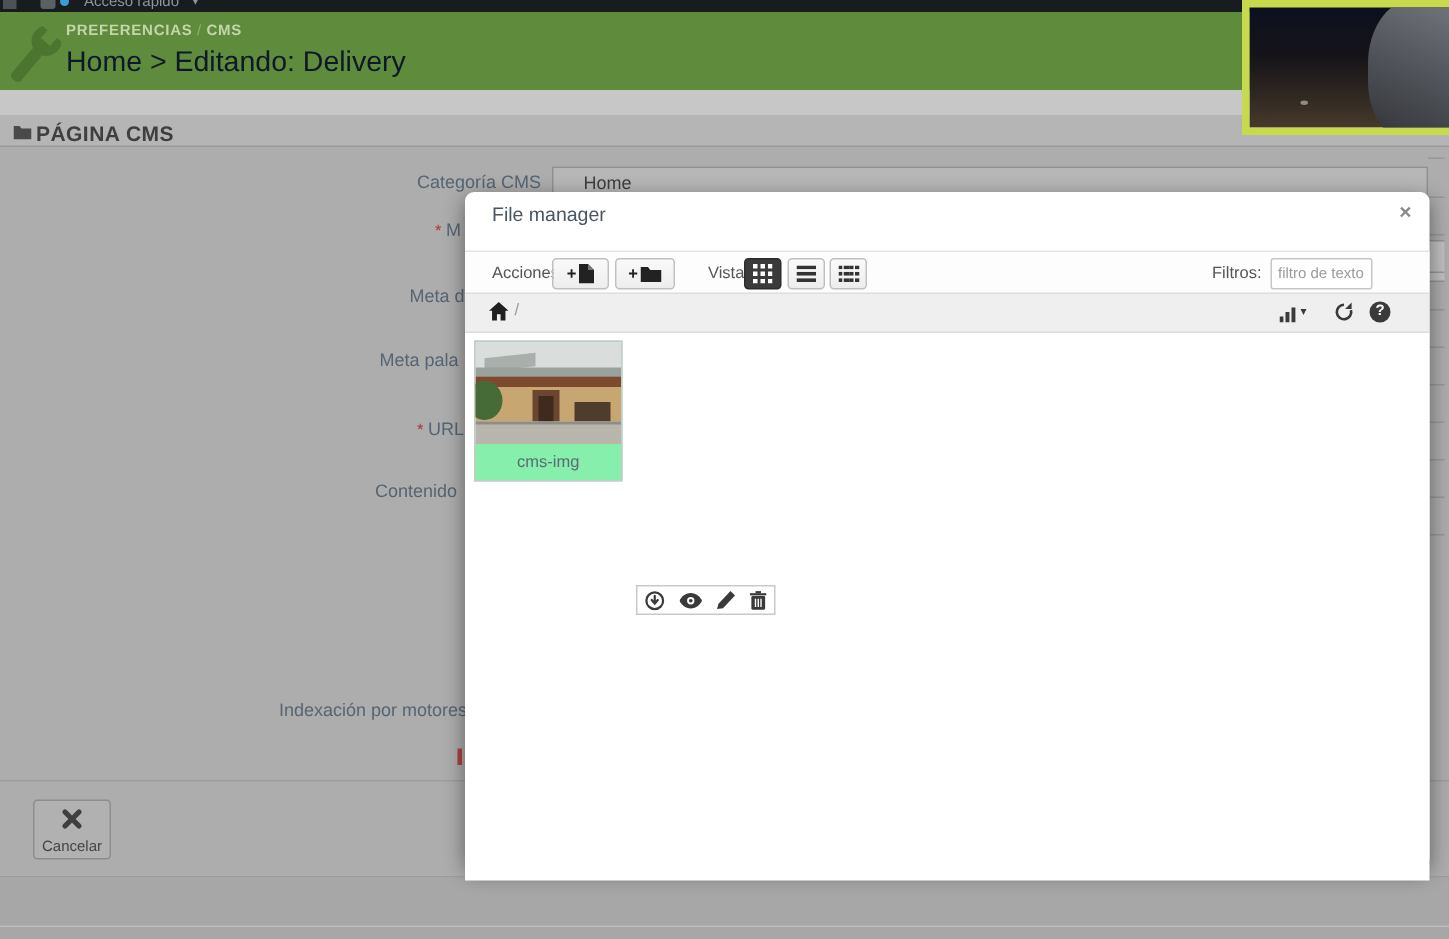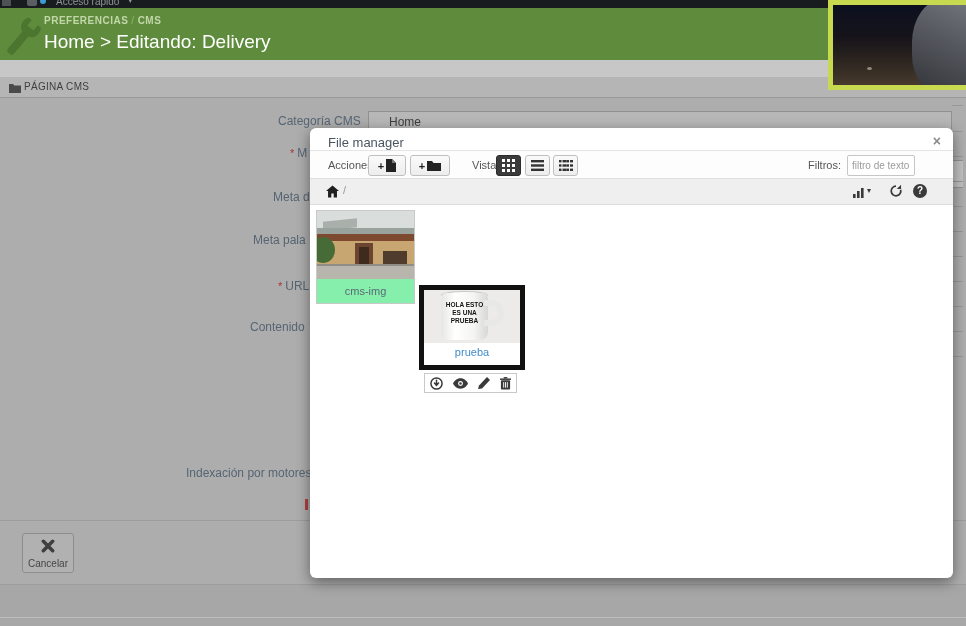--- a/index.html
+++ b/index.html
@@ -12,27 +12,27 @@
   .topbar .frag1 { position:absolute; left:2px; top:-3px; width:9px; height:9px; background:#4d5257; }
   .topbar .frag2 { position:absolute; left:27px; top:-4px; width:10px; height:10px; background:#5a5f64; border-radius:2px; }
   .topbar .blue-dot { position:absolute; left:40px; top:-2px; width:6px; height:6px; background:#3d9bd4; border-radius:50%; }
   .topbar .qa-caret { position:absolute; left:128px; top:-5px; font-size:9px; color:#8f9499; }
 
   
   .page-header { position:absolute; left:0; top:8px; width:966px; height:52px; background:#5f8c3c; z-index:4; }
   .wrench-wrap { position:absolute; left:0; top:0; width:44px; height:52px; overflow:hidden; }
   .ph-breadcrumb { position:absolute; left:44px; top:7px; font-size:10px; font-weight:bold; color:#c3d6aa; letter-spacing:.5px; }
   .ph-breadcrumb .sep { color:#8fb36a; font-weight:normal; padding:0 3px; }
-  .ph-title { position:absolute; left:44px; top:23px; font-size:19px; font-weight:normal; color:#ffffff; }
+  .ph-title { position:absolute; left:44px; top:23px; font-size:19px; font-weight:normal; color:#0f172a; }
 
   
   .sub-strip { position:absolute; left:0; top:60px; width:966px; height:17px; background:#c7c7c7; }
   .panel { position:absolute; left:0; top:77px; width:966px; height:508px; background:#adadad; }
   .panel-header { position:absolute; left:0; top:0; width:966px; height:21px; background:#b5b5b5; border-bottom:1px solid #9a9a9a; }
-  .panel-header .ph-label { position:absolute; left:24px; top:4px; font-size:10px; font-weight:normal; color:#3f3f3f; letter-spacing:.3px; }
+  .panel-header .ph-label { position:absolute; left:24px; top:4px; font-size:14px; font-weight:bold; color:#3f3f3f; letter-spacing:.3px; }
   .panel-footer-line { position:absolute; left:0; top:443px; width:966px; height:1px; background:#9d9d9d; }
   .panel-bottom-line { position:absolute; left:0; top:507px; width:966px; height:1px; background:#9d9d9d; }
   .below-panel { position:absolute; left:0; top:585px; width:966px; height:41px; background:#a7a7a7; }
   .footer-line { position:absolute; left:0; top:617px; width:966px; height:1px; background:#bdbdbd; }
 
   
   .flabel { position:absolute; font-size:12px; color:#566573; white-space:nowrap;text-align:center; }
   .req { color:#aa3333; padding-right:3px; font-size:11px; }
   .lbl-categoria { left:278px; top:114px; }
   .lbl-meta-title { left:290px; top:146px; }
@@ -55,21 +55,21 @@
   .cancel-btn svg { margin-top:5px; }
   .cancel-btn .cancel-label { display:block; font-size:10px; color:#454545; margin-top:1px; }
 
   
   .video-overlay { position:absolute; left:828px; top:0; width:140px; height:90px; border:5px solid #c6d94f; border-right:none; background:linear-gradient(180deg,#0b101f 0%,#16141a 40%,#2e2620 72%,#473a2d 100%); z-index:30; overflow:hidden; }
   .video-overlay .arm { position:absolute; right:-14px; top:-6px; width:70px; height:96px; background:linear-gradient(205deg,#777b82 0%,#55585e 45%,#303237 100%); border-radius:45% 0 0 42%; }
   .video-overlay .glint { position:absolute; left:34px; top:62px; width:5px; height:3px; background:#8d8d7d; border-radius:50%; }
 
   
   .modal { position:absolute; left:310px; top:128px; width:643px; height:450px; background:#fff; border-radius:6px; box-shadow:0 4px 14px rgba(0,0,0,.45); z-index:10; }
-  .modal-header { position:relative; height:23px; border-bottom:1px solid #e4e4e4; }
+  .modal-header { position:relative; height:40px; border-bottom:1px solid #e4e4e4; }
   .modal-title { position:absolute; left:18px; top:7px; font-size:13px; color:#4a5560; }
   .modal-close { position:absolute; right:12px; top:5px; font-size:14px; font-weight:bold; color:#8a8a8a; cursor:pointer; line-height:16px; }
 
   .modal-toolbar { position:relative; height:28px; border-bottom:1px solid #dedede; background:#fdfdfd; }
   .tb-label { position:absolute; top:8px; font-size:11px; color:#555; }
   .lbl-acciones { left:18px; }
   .lbl-vista { left:162px; }
   .lbl-filtros { right:112px; }
   .tb-btn { position:absolute; top:4px; height:21px; background:linear-gradient(#fafafa,#ededed); border:1px solid #bfbfbf; border-radius:3px; display:flex; align-items:center; justify-content:center; gap:1px; cursor:pointer; }
   .btn-newfile { left:58px; width:38px; }
@@ -317,33 +317,20 @@
             <div class="bld-entry"></div>
             <div class="bld-entry-in"></div>
           <div class="bld-win"></div>
             <div class="bld-ground"></div>
             <div class="bld-curb"></div>
             <div class="bld-tree"></div>
         </div>
         <span class="t-name name1">cms-img</span>
       </div>
 
-      <div class="thumb2">
-        <div class="t-img">
-          <div class="mug-rim"></div>
-          <div class="mug-body"></div>
-          <div class="mug-handle"></div>
-          <div class="mug-text">
-            <div>HOLA ESTO</div>
-            <div>ES UNA</div>
-            <div>PRUEBA</div>
-          </div>
-        </div>
-        <span class="t-name name2">prueba</span>
-      </div>
 
       <div class="action-bar">
         <span class="a-icon">
           <svg width="13" height="13" viewBox="0 0 14 14">
             <circle cx="7" cy="7" r="6" fill="none" stroke="#3a3a3a" stroke-width="1.6"></circle>
             <path d="M7 3.5v4.5M4.8 6.5L7 9l2.2-2.5" fill="none" stroke="#3a3a3a" stroke-width="1.6" stroke-linecap="round"></path>
           </svg>
         </span>
         <span class="a-icon">
           <svg width="15" height="11" viewBox="0 0 16 11">

